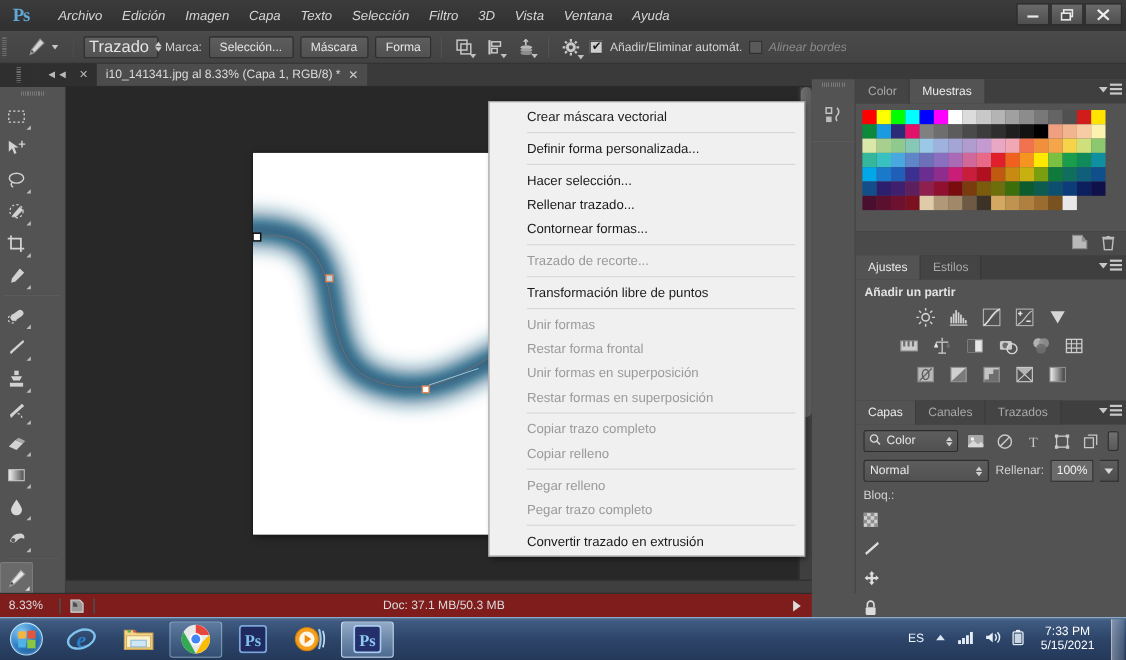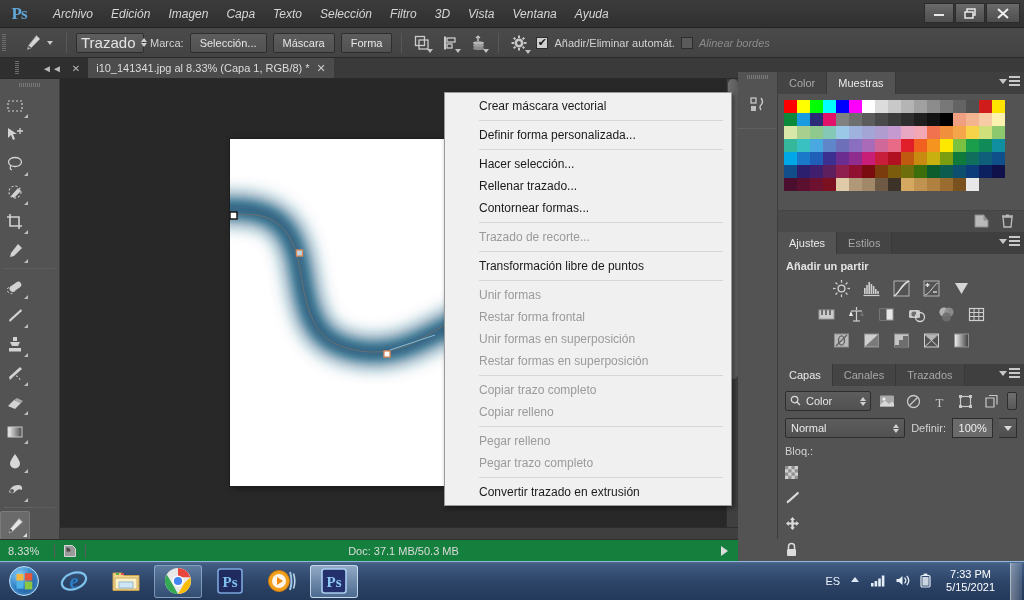--- a/index.html
+++ b/index.html
@@ -118,21 +118,21 @@
   .canvaswrap { position:absolute; left:170px; top:60px; width:215px; height:347px;
     background:#ffffff; box-shadow:0 0 0 1px #1d1d1d, 2px 2px 6px rgba(0,0,0,.5); overflow:hidden; }
   .vscroll { position:absolute; right:0; top:0; width:12px; height:460px; background:#3f3f3f; border-left:1px solid #2d2d2d; }
   .vscroll .thumb { position:absolute; left:1px; top:0; width:10px; height:300px;
     background:linear-gradient(90deg,#6e6e6e,#5a5a5a); border-radius:5px; }
   .hscroll { position:absolute; left:0; bottom:0; height:12px; width:678px; background:#3f3f3f; border-top:1px solid #2d2d2d; }
 
   
   .statusbar {
     position:absolute; left:0; top:539px; width:738px; height:22px;
-    background:#15803d; border-top:1px solid #2e2e2e;
+    background:#7f1d1d; border-top:1px solid #2e2e2e;
     display:flex; align-items:center; font-size:11px; color:#dcdcdc;
   }
   .zoombox { width:54px; padding-left:8px; }
   .statdiv { width:1px; height:14px; background:#333; border-right:1px solid #5c5c5c; }
   .docinfo { flex:1; text-align:center; }
   .arrow-r { width:0;height:0;border-top:5px solid transparent;border-bottom:5px solid transparent;border-left:7px solid #dcdcdc; margin-right:10px; }
 
   
   .mini-dock {
     position:absolute; left:738px; top:72px; width:40px; height:467px;
@@ -997,21 +997,21 @@
       </div>
 
       <div class="blendrow">
         <div class="blendcombo">
           <span>Normal</span>
           <span class="spin" style="display:flex;flex-direction:column;gap:1px;margin-left:auto">
             <i style="width:0;height:0;border-left:3px solid transparent;border-right:3px solid transparent;border-bottom:4px solid #d0d0d0;display:block"></i>
             <i style="width:0;height:0;border-left:3px solid transparent;border-right:3px solid transparent;border-top:4px solid #d0d0d0;display:block"></i>
           </span>
         </div>
-        <span class="lbl">Definir:</span>
+        <span class="lbl">Rellenar:</span>
         <span class="numfield">100%</span>
         <span class="numarrow">
           <span style="width:0;height:0;border-left:4px solid transparent;border-right:4px solid transparent;border-top:5px solid #d8d8d8;display:block"></span>
         </span>
       </div>
 
       <div class="lockrow">
         <span class="lbl">Bloq.:</span>
         <span>
           <svg width="13" height="13" viewBox="0 0 13 13">

